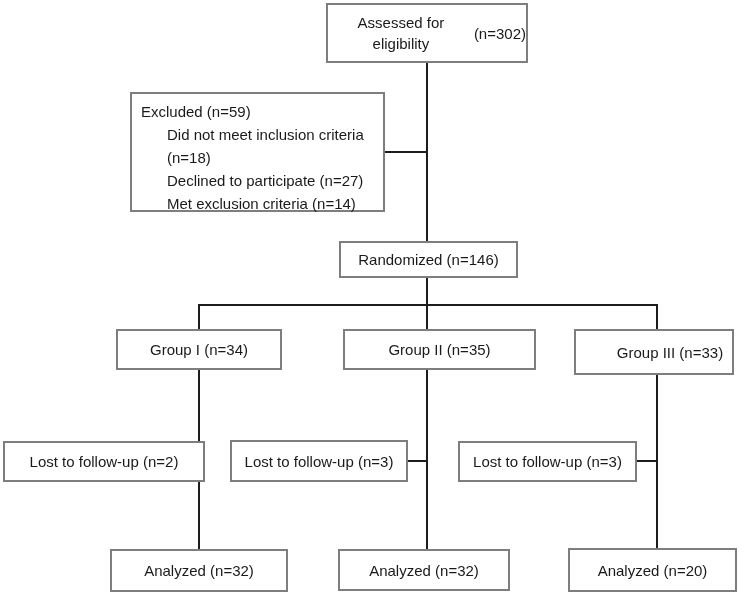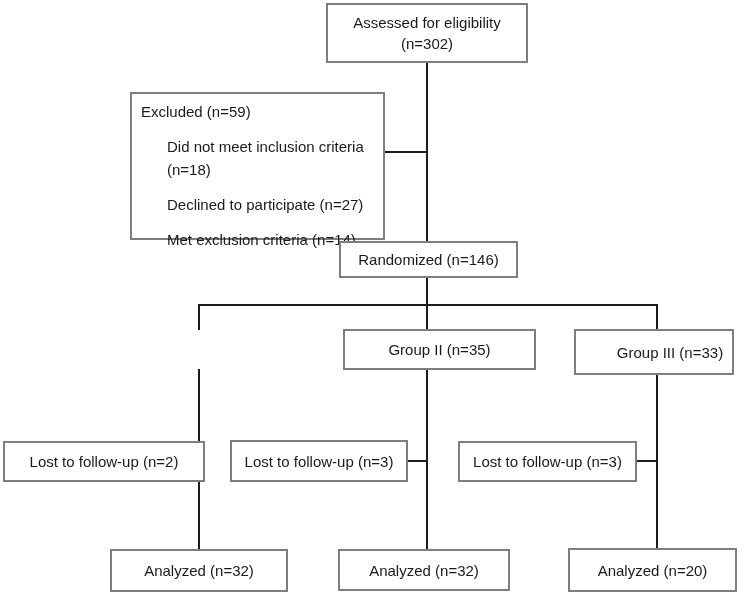--- a/index.html
+++ b/index.html
@@ -19,30 +19,30 @@
     overflow:hidden;
   }
   .box{
     position:absolute;
     background:var(--box-fill);
     border:2px solid var(--box-border);
     box-sizing:border-box;
     font-size:15px;
   }
   .box.center{
-    display:flex;flex-direction:column;
+    display:flex;
     align-items:center;justify-content:center;
     text-align:center;line-height:21px;
   }
   .box.left{
     text-align:left;
     line-height:23px;
     padding:6px 0 0 9px;
   }
-  .excl-item{padding-left:26px;margin-top:12px;}
+  .excl-item{padding-left:26px;}
   .line{position:absolute;background:var(--line);}
   .vline{width:2px;}
   .hline{height:2px;}
 </style>
 </head>
 <body>
 
 <div class="canvas">
 
   <div class="line vline" style="left:426px;top:62px;height:180px;"></div>
@@ -57,31 +57,34 @@
   <div class="line vline" style="left:656px;top:371px;height:178px;"></div>
   <div class="line hline" style="left:177px;top:460px;width:23px;"></div>
   <div class="line hline" style="left:407px;top:460px;width:21px;"></div>
   <div class="line hline" style="left:636px;top:460px;width:22px;"></div>
 
   <div class="box center" style="left:326px;top:3px;width:202px;height:60px;">
     <div>Assessed for eligibility</div>
     <div>(n=302)</div>
   </div>
 
-  <div class="box left" style="left:130px;top:92px;width:255px;height:148px;">
+  <div class="box left" style="left:130px;top:92px;width:255px;height:120px;">
     <div>Excluded (n=59)</div>
     <div class="excl-item">Did not meet inclusion criteria (n=18)</div>
     <div class="excl-item">Declined to participate (n=27)</div>
     <div class="excl-item">Met exclusion criteria (n=14)</div>
   </div>
 
   <div class="box center" style="left:339px;top:241px;width:179px;height:37px;">
     <div>Randomized (n=146)</div>
   </div>
 
+  <div class="box center" style="left:116px;top:329px;width:166px;height:41px;">
+    <div>Group I (n=34)</div>
+  </div>
   <div class="box center" style="left:343px;top:329px;width:193px;height:41px;">
     <div>Group II (n=35)</div>
   </div>
   <div class="box center" style="left:574px;top:329px;width:160px;height:46px;padding-left:32px;">
     <div>Group III (n=33)</div>
   </div>
 
   <div class="box center" style="left:3px;top:441px;width:202px;height:41px;">
     <div>Lost to follow-up (n=2)</div>
   </div>

